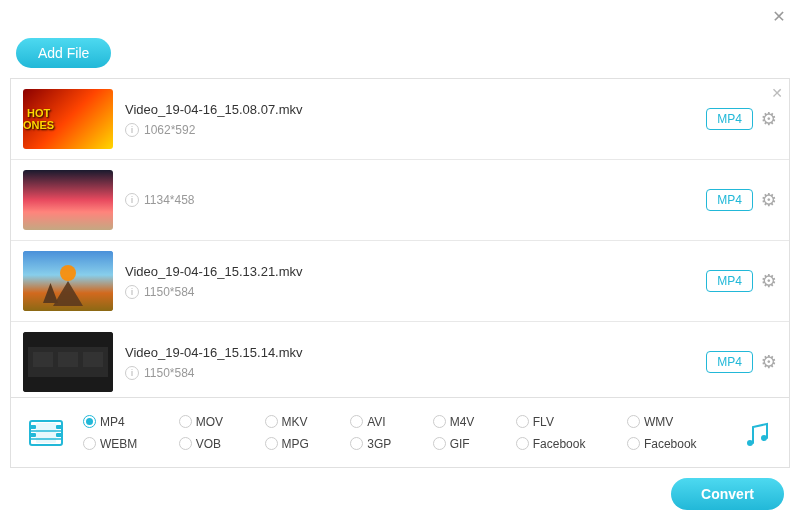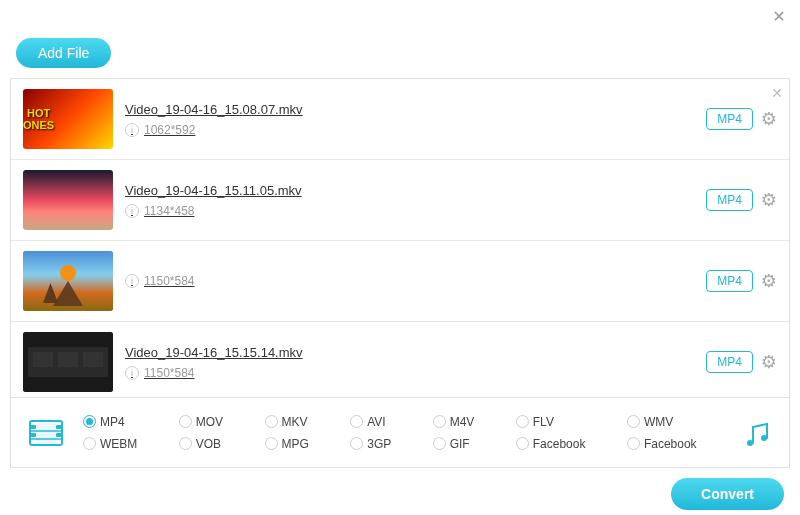--- a/index.html
+++ b/index.html
@@ -126,21 +126,20 @@
     .thumb-4 {
       background: linear-gradient(to bottom, #1a1a1a 0%, #2d2d2d 50%, #1a1a1a 100%);
       display: flex;
       align-items: center;
       justify-content: center;
     }
 
     .file-info {
       flex: 1;
       padding: 0 12px;
-      text-decoration: underline;
     }
 
     .file-name {
       font-size: 13px;
       color: #333;
       margin-bottom: 6px;
     }
 
     .file-meta {
       display: flex;
@@ -322,21 +321,20 @@
   </div>
       <div class="file-actions">
     <span class="format-badge">MP4</span>
     <span class="gear-icon">⚙</span>
   </div>
       <span class="item-close-btn">✕</span>
     </div>
     <div class="file-item">
       <div class="thumbnail thumb-2"></div>
       <div class="file-info">
-    <div class="file-name">Video_19-04-16_15.11.05.mkv</div>
     <div class="file-meta">
       <span class="info-icon">i</span>
       <span>1134*458</span>
     </div>
   </div>
       <div class="file-actions">
     <span class="format-badge">MP4</span>
     <span class="gear-icon">⚙</span>
   </div>
     </div>
@@ -350,20 +348,21 @@
               <stop offset="70%" stop-color="#d2691e"></stop>
               <stop offset="100%" stop-color="#8b6914"></stop>
             </linearGradient>
           </defs>
       <rect width="90" height="60" fill="url(#g3)"></rect>
       <circle cx="45" cy="22" r="8" fill="#ff8c00" opacity="0.9"></circle>
       <polygon points="30,55 45,30 60,55" fill="#5c3a1e" opacity="0.9"></polygon>
     </svg>
       </div>
       <div class="file-info">
+    <div class="file-name">Video_19-04-16_15.13.21.mkv</div>
     <div class="file-meta">
       <span class="info-icon">i</span>
       <span>1150*584</span>
     </div>
   </div>
       <div class="file-actions">
     <span class="format-badge">MP4</span>
     <span class="gear-icon">⚙</span>
   </div>
     </div>

